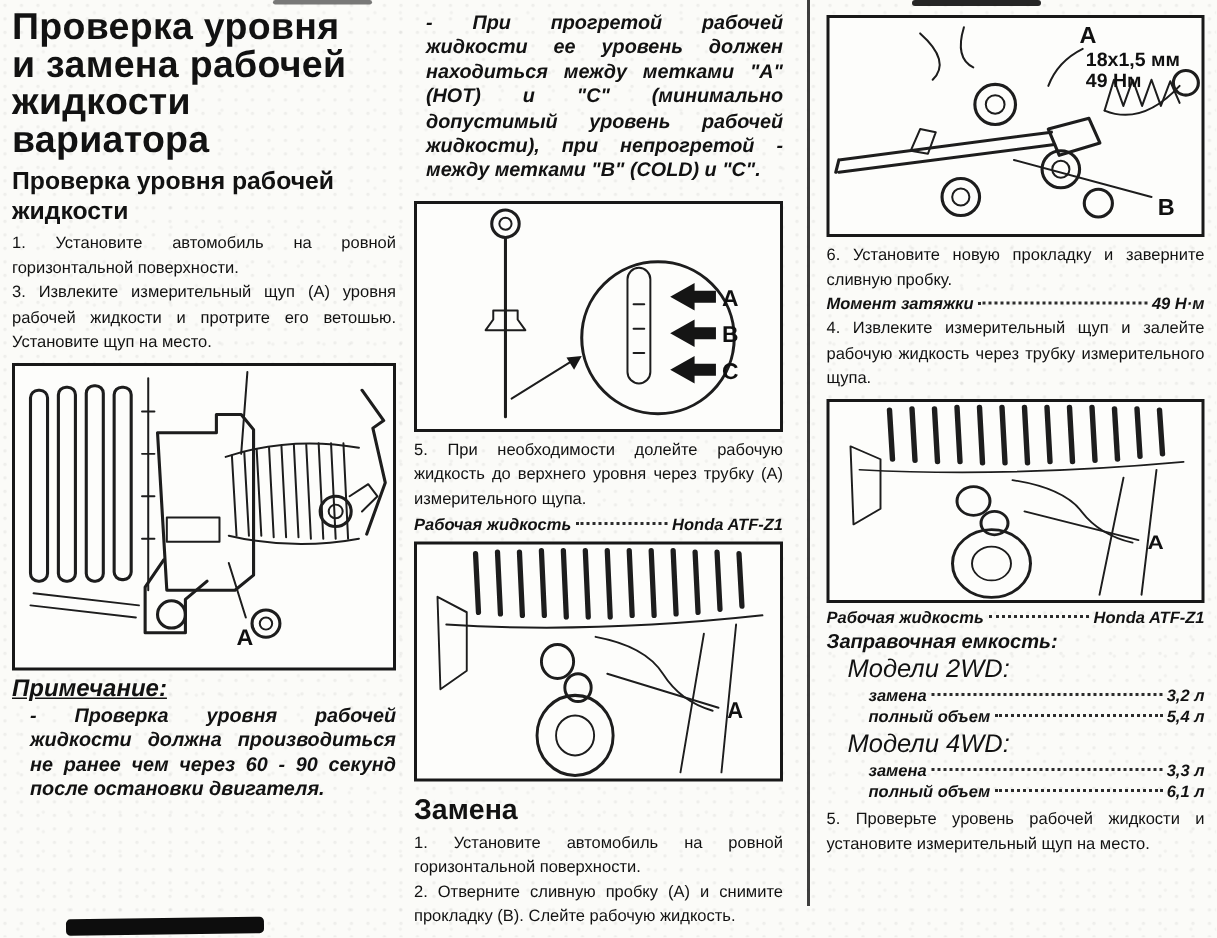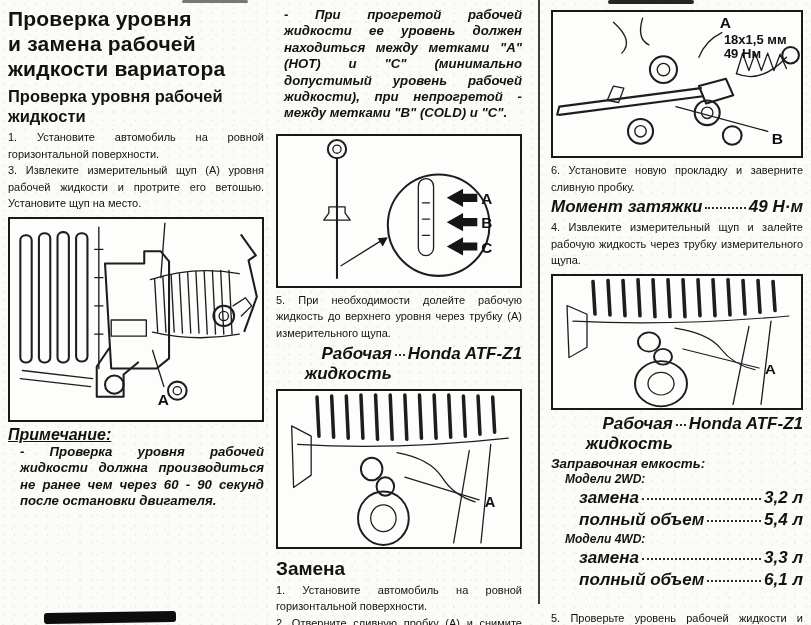--- a/index.html
+++ b/index.html
@@ -13,48 +13,48 @@
     background-image:
       radial-gradient(circle at 30% 40%, rgba(0,0,0,0.05) 0 0.8px, transparent 1.4px),
       radial-gradient(circle at 70% 65%, rgba(0,0,0,0.04) 0 0.8px, transparent 1.4px);
     background-size:11px 9px,17px 13px;
   }
   .col{position:absolute;}
   .col-left{left:8px;top:6px;width:256px;}
   .col-mid{left:276px;top:5px;width:246px;}
   .col-right{left:551px;top:8px;width:252px;}
   .pre{white-space:pre-line;}
-  .title{font-size:21px;line-height:25px;font-weight:bold;margin:0 0 5px 0;letter-spacing:.2px;}
+  .title{font-size:25px;line-height:25px;font-weight:bold;margin:0 0 5px 0;letter-spacing:.2px;}
   .subtitle{font-size:16.5px;line-height:20px;font-weight:bold;margin:0 0 3px 0;}
   .h2{font-size:19px;font-weight:bold;margin:9px 0 2px 0;}
   .step{font-size:11px;line-height:16.6px;margin:0;text-align:justify;}
   .note-heading{font-size:16px;font-style:italic;font-weight:bold;text-decoration:underline;margin:3px 0 0 0;}
   .note{font-size:13.2px;line-height:16.4px;font-style:italic;font-weight:600;
         margin:0 0 0 12px;text-align:justify;}
   .note-top{margin:2px 0 12px 8px;}
   .figure{border:2.5px solid #181818;background:#fdfdfb;margin:5px 0 4px 0;}
   .figure svg{display:block;width:100%;height:100%;}
   .ln{fill:none;stroke:#1d1d1d;stroke-width:2;stroke-linecap:round;stroke-linejoin:round;}
   .thin{stroke-width:1.3;}
   .thick{stroke-width:3.6;}
   .solid{fill:#151515;stroke:none;}
   svg text{font-family:"Liberation Sans",sans-serif;font-weight:bold;font-size:15px;fill:#101010;}
   svg text.small{font-size:12.5px;}
-  .leader-row{display:flex;align-items:baseline;font-size:17px;font-style:italic;font-weight:600;margin:2px 0;text-align:right;}
+  .leader-row{display:flex;align-items:baseline;font-size:11px;font-style:italic;font-weight:600;margin:2px 0;text-align:right;}
   .leader-row .dots{flex:1;min-width:10px;border-bottom:2px dotted #2c2c2c;transform:translateY(-3px);margin:0 3px;}
   .leader-row .val{white-space:nowrap;}
   .cap-head{font-size:13.4px;font-style:italic;font-weight:600;margin:2px 0 0 0;}
-  .cap-model{font-size:12px;font-style:italic;font-weight:700;margin:1px 0 0 14px;}
+  .cap-model{font-size:17px;font-style:italic;font-weight:400;margin:1px 0 0 14px;}
   .spec{margin-left:28px;}
   .divider{position:absolute;left:538px;top:0;width:2px;height:604px;background:#1c1c1c;opacity:.85;}
   .artifact{position:absolute;background:#0d0d0d;}
   .artifact-top{left:608px;top:0;width:86px;height:4px;border-radius:2px;opacity:.9;}
   .artifact-top2{left:182px;top:0;width:66px;height:3px;border-radius:2px;opacity:.55;}
   .artifact-bottom{left:44px;top:612px;width:132px;height:11px;border-radius:3px;transform:rotate(-.8deg);}
-  .mt2{margin-top:2px;} .mt4{margin-top:20px;}
+  .mt2{margin-top:2px;} .mt4{margin-top:4px;}
 </style>
 </head>
 <body>
 
 <div class="page">
 
   <div class="col col-left">
     <h1 class="title pre">Проверка уровня
 и замена рабочей
 жидкости вариатора</h1>

